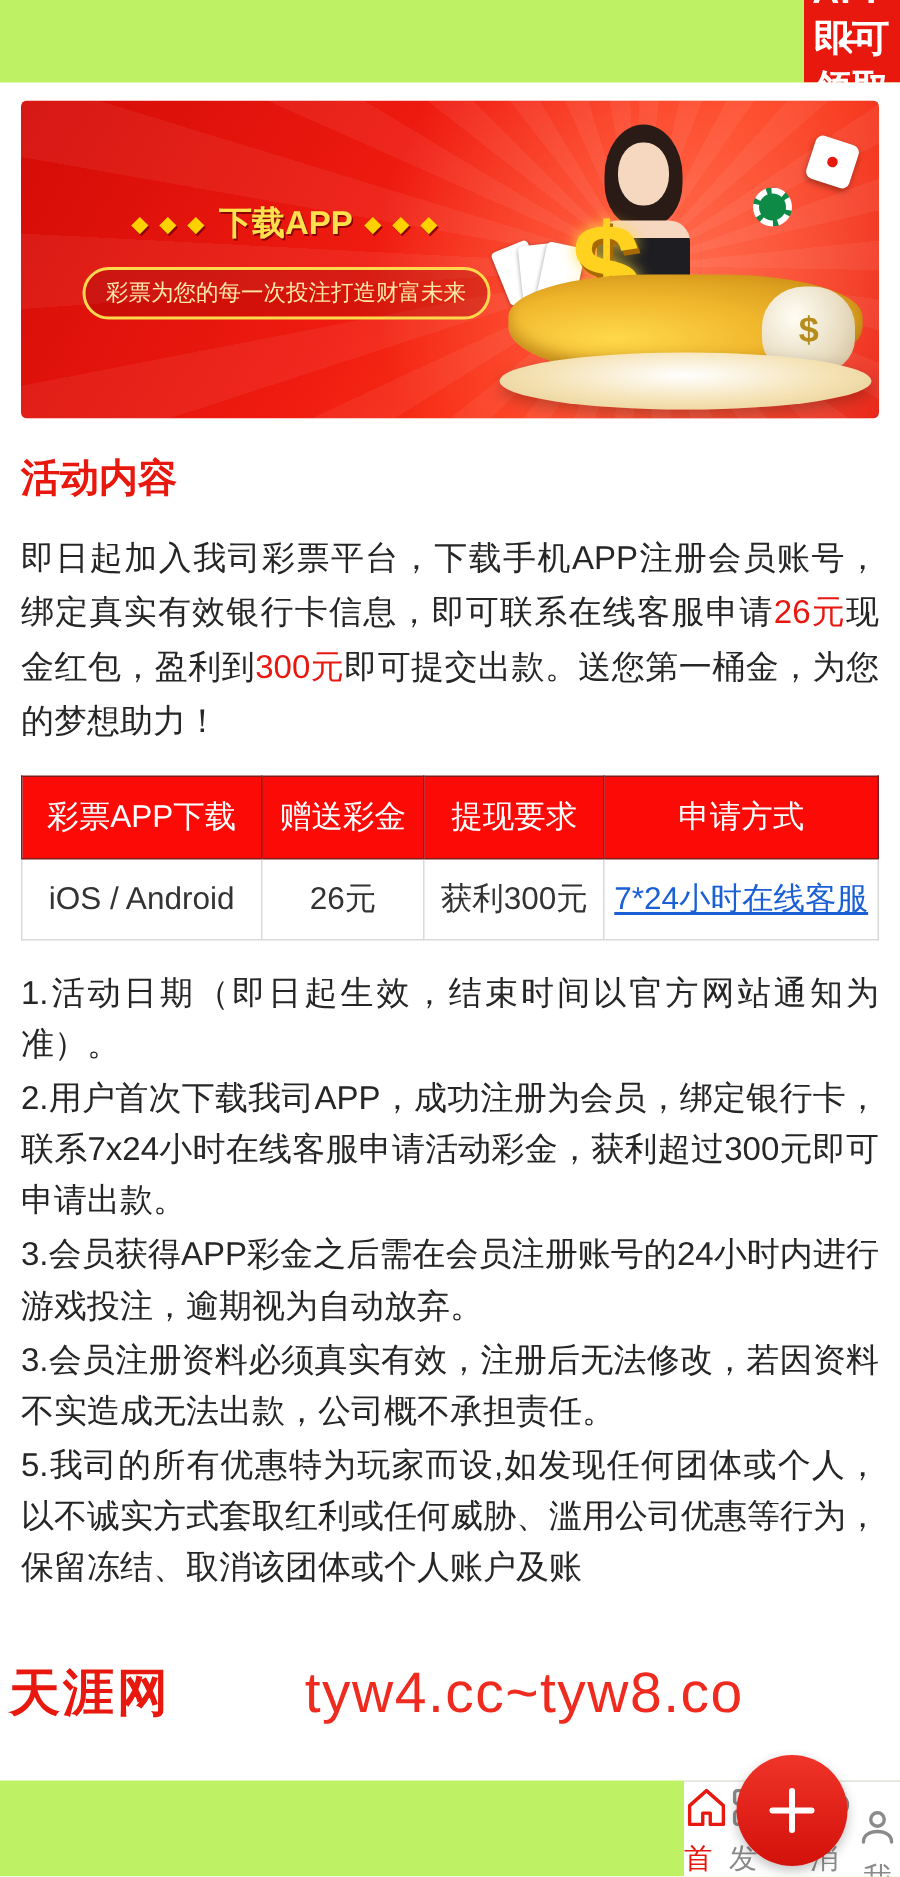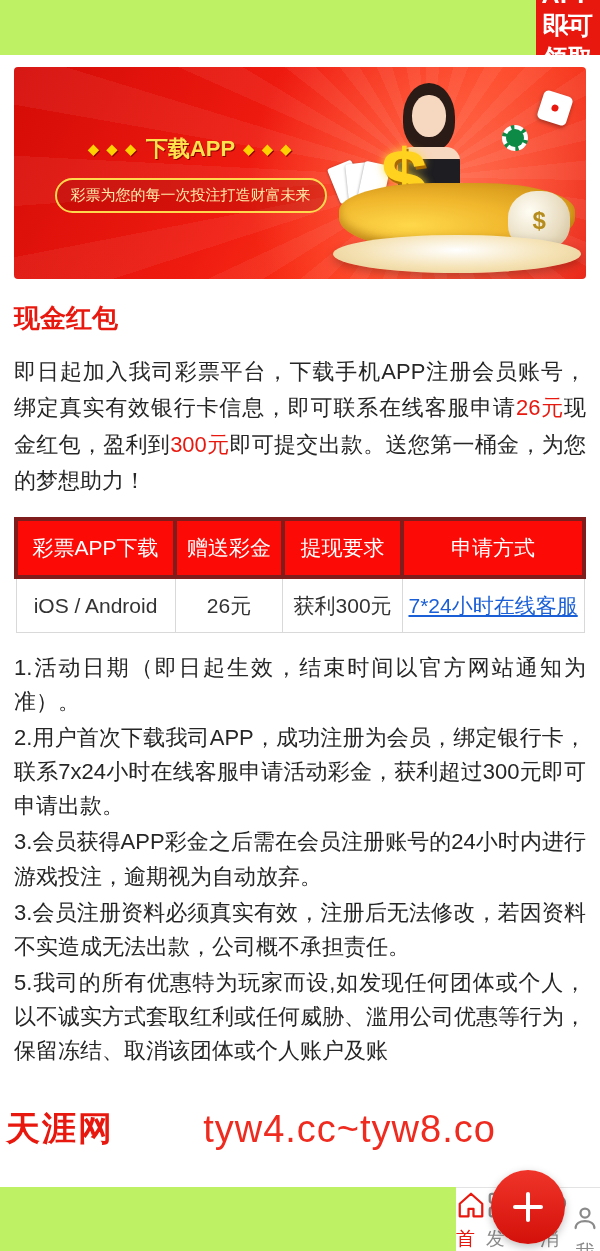--- a/index.html
+++ b/index.html
@@ -219,21 +219,21 @@
     border-collapse: collapse;
     table-layout: fixed;
     margin-bottom: 18px;
   }
   table.promo th {
     background: #fb0a06;
     color: #ffffff;
     font-size: 21px;
     font-weight: normal;
     padding: 12px 6px;
-    border: 4px solid #7f1d1d;
+    border: 1px solid #7f1d1d;
     line-height: 1.4;
   }
   table.promo td {
     border: 1px solid #d9d9d9;
     text-align: center;
     font-size: 21px;
     color: #333;
     padding: 12px 0;
     line-height: 1.4;
   }
@@ -370,21 +370,21 @@
         <div class="banner-line1">
           <span class="dia">◆ ◆ ◆</span>
           <span>下载APP</span>
           <span class="dia">◆ ◆ ◆</span>
         </div>
         <div class="banner-pill">彩票为您的每一次投注打造财富未来</div>
       </div>
     </div>
 
     <div class="content">
-      <div class="section-title">现金红包</div>
+      <div class="section-title">活动内容</div>
 
       <div class="para">
         <span>即日起加入我司彩票平台，下载手机APP注册会员账号，绑定真实有效银行卡信息，即可联系在线客服申请</span><span class="hl">26元</span><span>现金红包，盈利到</span><span class="hl">300元</span><span>即可提交出款。送您第一桶金，为您的梦想助力！</span>
       </div>
 
       <table class="promo">
         <colgroup>
           <col class="col1">
             <col class="col2">
             <col class="col3">

